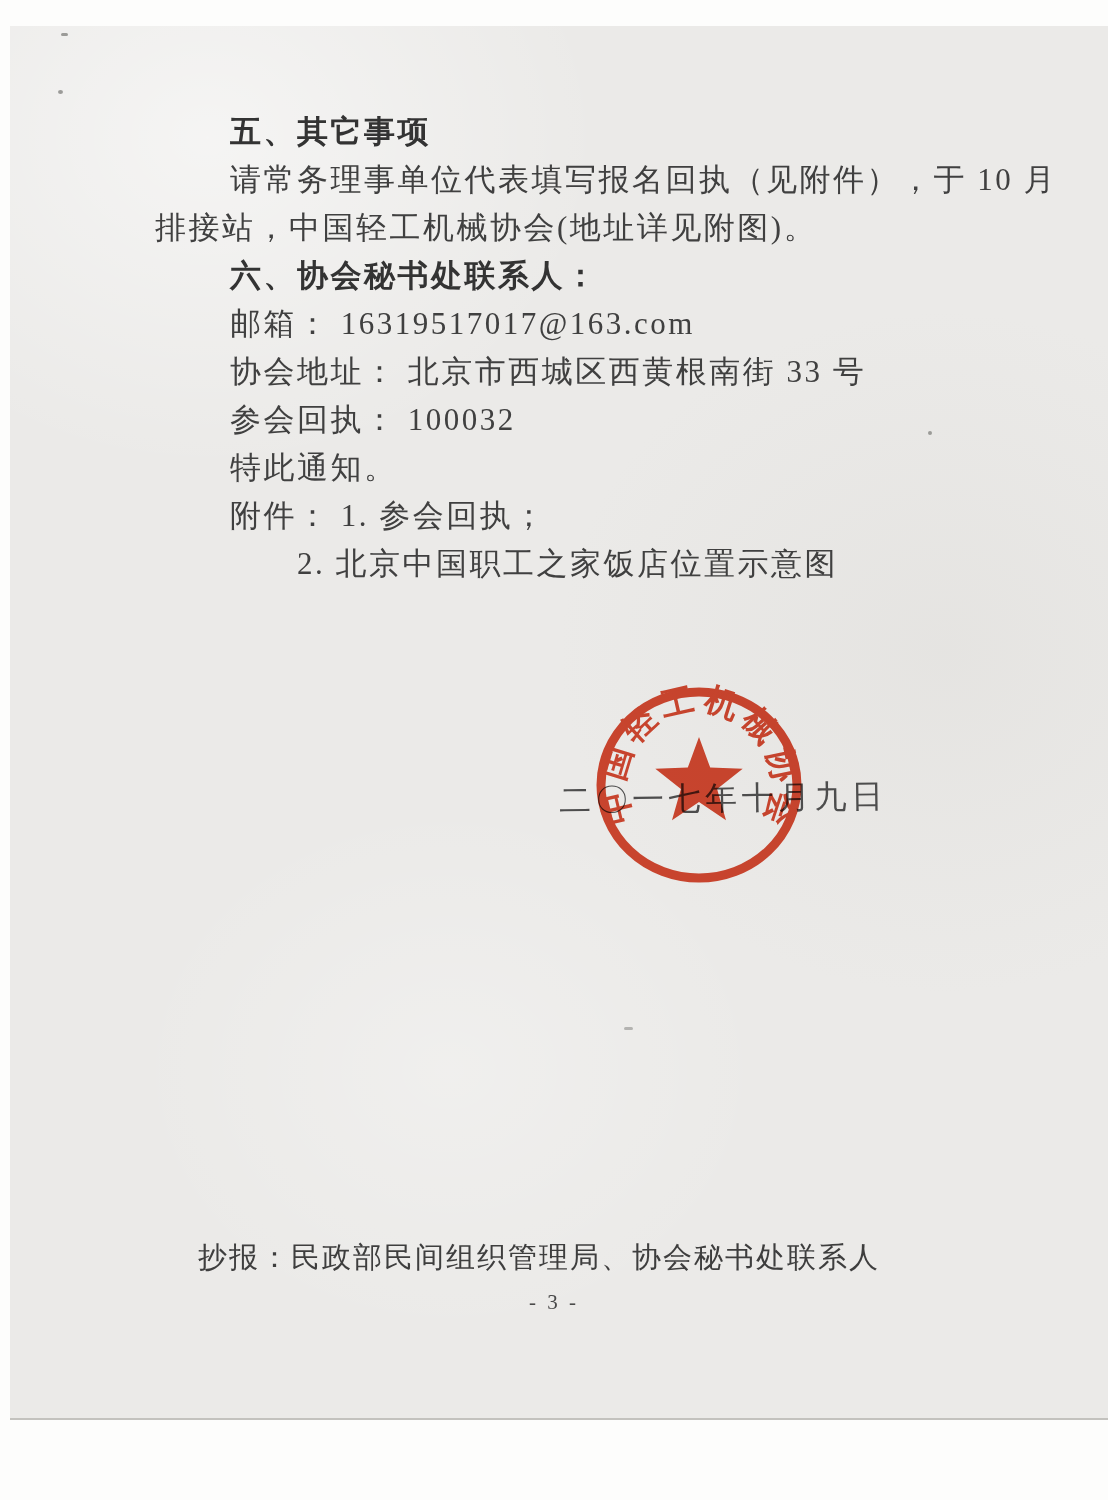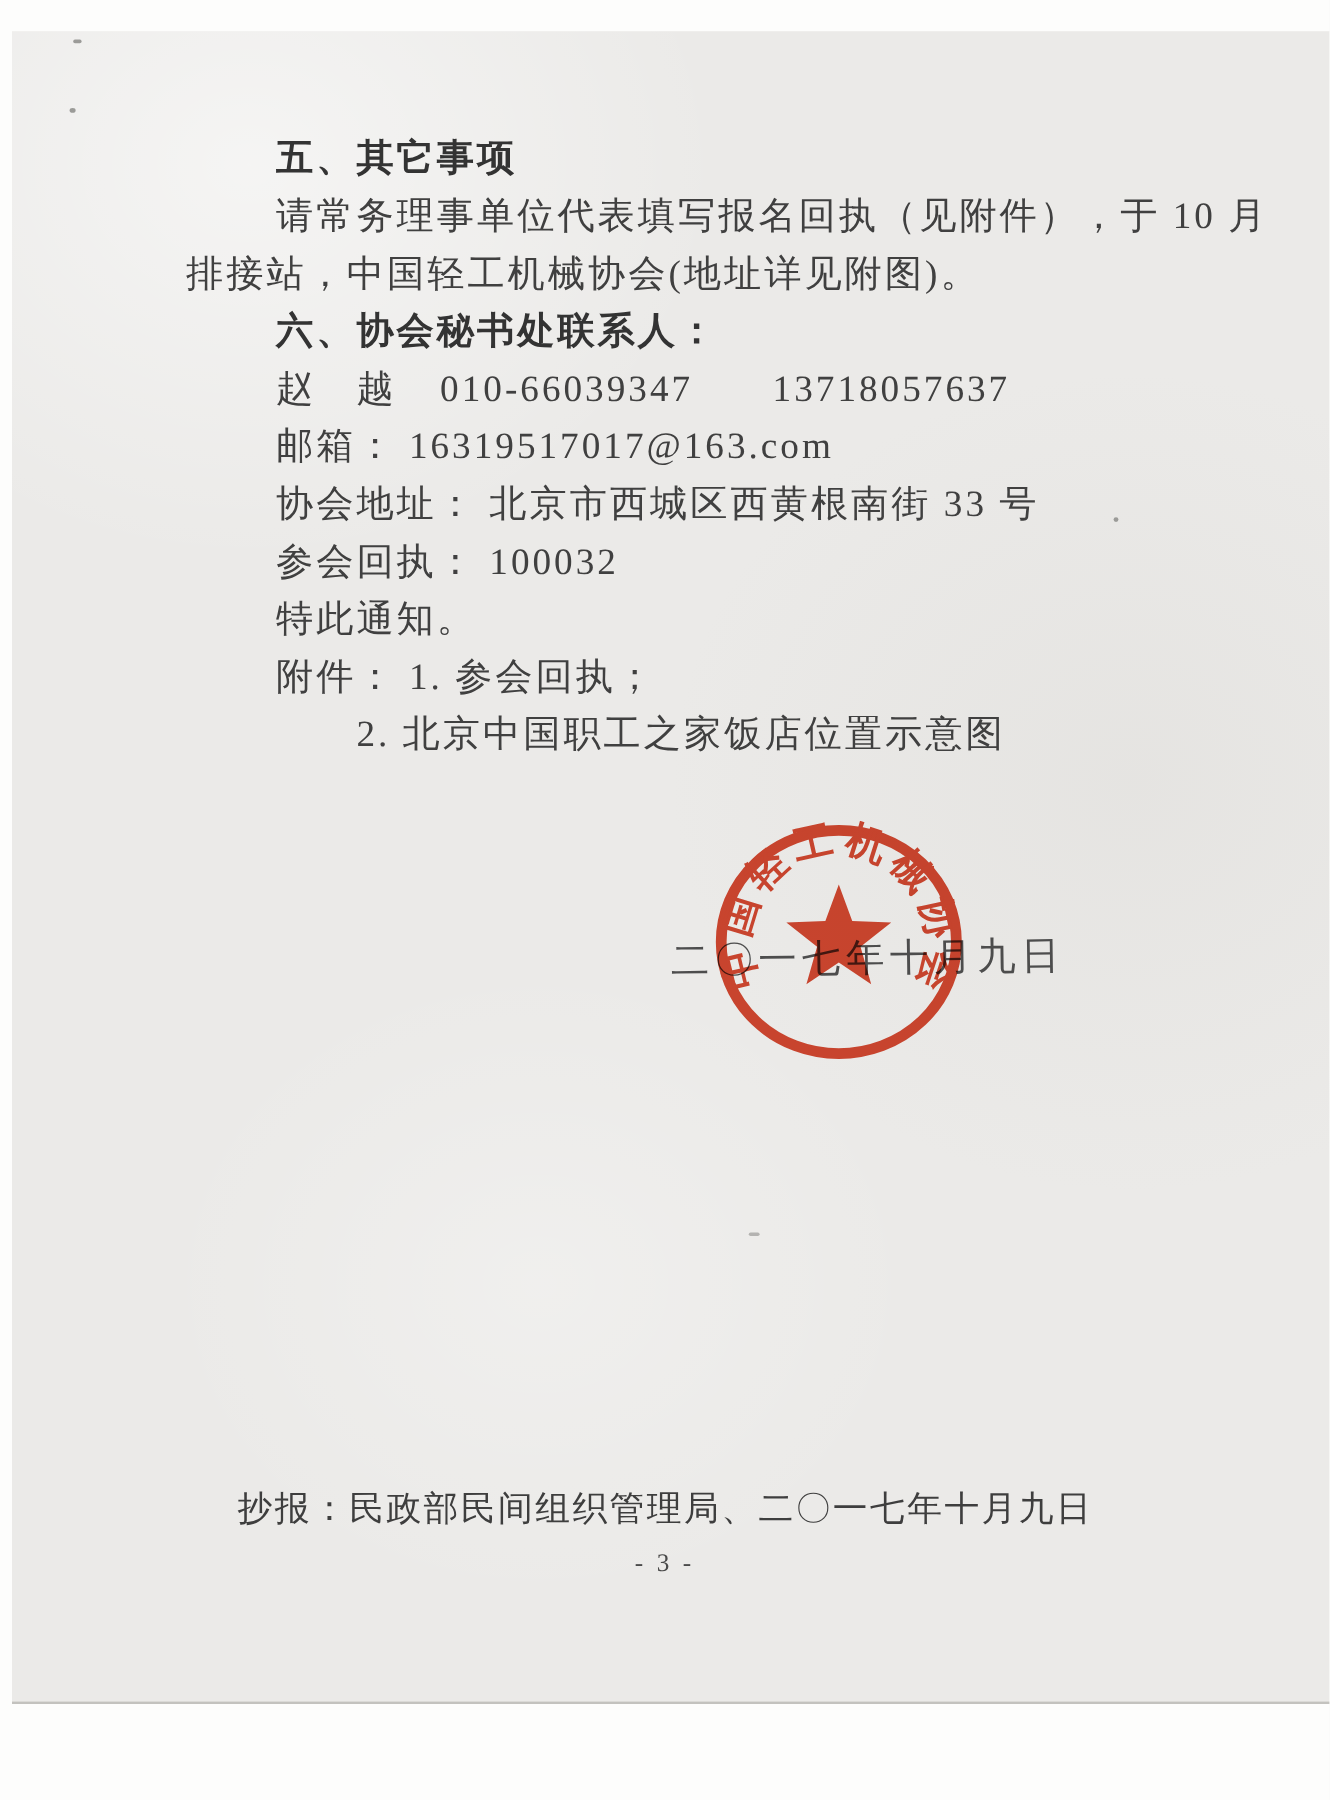--- a/index.html
+++ b/index.html
@@ -60,25 +60,20 @@
   <div class="speck s2"></div>
   <div class="speck s3"></div>
   <div class="speck s4"></div>
 
   <div class="textblock">
     <div class="line bold ind">五、其它事项</div>
     <div class="line ind">请常务理事单位代表填写报名回执（见附件），于 10 月</div>
     <div class="line">排接站，中国轻工机械协会(地址详见附图)。</div>
     <div class="line bold ind">六、协会秘书处联系人：</div>
     <div class="line ind">
-      <span>赵　越</span>
-      <span class="g1">010-66039347</span>
-      <span class="g2">13718057637</span>
-    </div>
-    <div class="line ind">
       <span>邮箱：</span>
       <span>16319517017@163.com</span>
     </div>
     <div class="line ind">
       <span>协会地址：</span>
       <span>北京市西城区西黄根南街 33 号</span>
     </div>
     <div class="line ind">
       <span>参会回执：</span>
       <span>100032</span>
@@ -98,16 +93,16 @@
     <polygon fill="#d63c22" points="103,53 114.2,83.6 146.7,84.8 121.1,104.9 130,136.2 103,118 76,136.2 84.9,104.9 59.3,84.8 91.8,83.6">
     </polygon>
     <defs>
       <path id="seal-arc" d="M 38.9 138 A 74 74 0 1 1 158 150.5" fill="none"></path>
     </defs>
     <text font-size="33" font-weight="bold" fill="#d63c22" letter-spacing="6" font-family="Liberation Serif, DejaVu Serif, serif">
       <textPath href="#seal-arc" startOffset="2">中国轻工机械协会</textPath>
     </text>
   </svg>
 
-  <div class="cc-line">抄报：民政部民间组织管理局、二〇一七年十月九日</div>
+  <div class="cc-line">抄报：民政部民间组织管理局、协会秘书处联系人</div>
 
   <div class="page-number">- 3 -</div>
 </div>
 
 </body></html>

